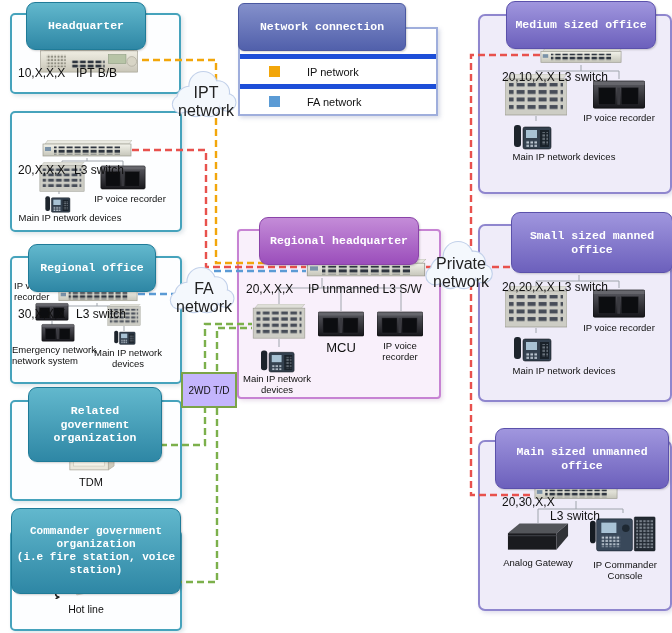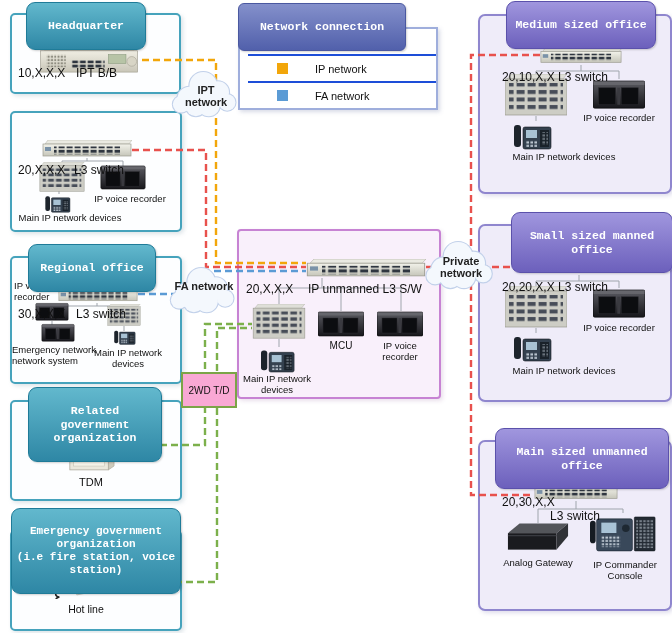--- a/index.html
+++ b/index.html
@@ -13,31 +13,31 @@
   .hdr{position:absolute;color:#fff;font-weight:bold;font-size:11.5px;text-align:center;border-radius:9px;
        padding:16px 4px;line-height:1.18;z-index:40;box-shadow:1px 1px 2px rgba(0,0,0,.18);font-family:Liberation Mono, monospace;}
   .hdr.teal{background:linear-gradient(#62B8CD,#2E87A5);border:1px solid #1F7B98;}
   .hdr.purple{background:linear-gradient(#A096DE,#6C60BC);border:1px solid #5B51AB;}
   .hdr.orchid{background:linear-gradient(#C48CD8,#9B4EBB);border:1px solid #8A43A8;}
   .hdr.slate{background:linear-gradient(#8490CB,#5160AB);border:1px solid #4A58A0;border-radius:6px;}
 
   .legend-table{position:absolute;left:238px;top:27px;width:196px;background:#fff;border:2px solid #9FAEDC;
        z-index:10;box-shadow:2px 2px 4px rgba(100,110,160,.25);}
   .lrow{height:25px;display:flex;align-items:center;}
-  .lrow + .lrow{border-top:2px solid #1d4ed8;margin-left:8px;}
+  .lrow + .lrow{border-top:5px solid #1d4ed8;}
   .sq{width:11px;height:11px;margin-left:29px;flex:0 0 auto;}
   .llabel{margin-left:27px;font-size:11px;color:#111;}
 
   .iplbl{position:absolute;font-size:12px;color:#101010;z-index:12;white-space:nowrap;margin-top:40px;}
   .dlbl{position:absolute;font-size:9.5px;color:#101010;text-align:center;line-height:1.16;z-index:12;}
   .dlbl.left{text-align:left;}
   .dev{position:absolute;z-index:10;}
-  .cloudlbl{position:absolute;font-size:11px;text-align:center;color:#222;z-index:35;line-height:1.12;font-weight:bold;}
-
-  #junction{position:absolute;left:181px;top:372px;width:52px;height:32px;background:#f9a8d4;border:2px solid #7BA447;
+  .cloudlbl{position:absolute;font-size:16px;text-align:center;color:#222;z-index:35;line-height:1.12;}
+
+  #junction{position:absolute;left:181px;top:372px;width:52px;height:32px;background:#c4b5fd;border:2px solid #7BA447;
        z-index:36;display:flex;align-items:center;justify-content:center;font-size:10px;color:#111;}
 
   svg.abs{position:absolute;left:0;top:0;pointer-events:none;}
   #treelines{z-index:4;}
   #netlines{z-index:30;}
   #cloudsvg{z-index:34;}
 </style>
 </head>
 <body>
 
@@ -263,23 +263,24 @@
     <div class="lrow">
       <span class="sq" style="background-color: rgb(91, 155, 213);"></span>
       <span class="llabel">FA network</span>
     </div>
   </div>
 
   <div class="hdr teal" style="left:26px;top:2px;width:110px">Headquarter</div>
   <div class="hdr teal" style="left:28px;top:244px;width:118px">Regional office</div>
   <div class="hdr teal" style="left:28px;top:387px;width:124px">Related government organization</div>
   <div class="hdr teal" style="left:11px;top:508px;width:160px;font-size:11px">
-    <div>Emergency government organization</div>
+    <div>Commander government organization</div>
     <div>(i.e fire station, voice station)</div>
   </div>
+  <div class="hdr orchid" style="left:259px;top:217px;width:150px">Regional headquarter</div>
   <div class="hdr purple" style="left:506px;top:1px;width:140px">Medium sized office</div>
   <div class="hdr purple" style="left:511px;top:212px;width:152px">Small sized manned office</div>
   <div class="hdr purple" style="left:495px;top:428px;width:164px">Main sized unmanned office</div>
 
   <div class="iplbl" style="left:18px;top:26px">10,X,X,X</div>
   <div class="iplbl" style="left:76px;top:26px">IPT B/B</div>
   <svg class="dev" style="left:40px;top:42px" width="102" height="33" viewBox="0 0 104 34">
       <use href="#sym-iptbb"></use>
     </svg>
 
@@ -339,21 +340,21 @@
   <svg class="dev" style="left:252px;top:304px" width="54" height="35" viewBox="0 0 62 42">
       <use href="#sym-rack"></use>
     </svg>
   <svg class="dev" style="left:261px;top:346px" width="34" height="27" viewBox="0 0 38 30">
       <use href="#sym-ipphone"></use>
     </svg>
   <div class="dlbl" style="left:238px;top:373px;width:78px">Main IP network devices</div>
   <svg class="dev" style="left:318px;top:310px" width="46" height="27" viewBox="0 0 46 27">
       <use href="#sym-server"></use>
     </svg>
-  <div class="dlbl" style="left:318px;top:340px;width:46px;font-size:10px">MCU</div>
+  <div class="dlbl" style="left:318px;top:340px;width:46px;font-size:13px">MCU</div>
   <svg class="dev" style="left:377px;top:310px" width="46" height="27" viewBox="0 0 46 27">
       <use href="#sym-server"></use>
     </svg>
   <div class="dlbl" style="left:372px;top:340px;width:56px">IP voice recorder</div>
 
   <div class="iplbl" style="left:502px;top:30px">20,10,X,X</div>
   <div class="iplbl" style="left:558px;top:30px">L3 switch</div>
   <svg class="dev" style="left:540px;top:47px" width="82" height="18" viewBox="0 0 90 18">
       <use href="#sym-switch"></use>
     </svg>

